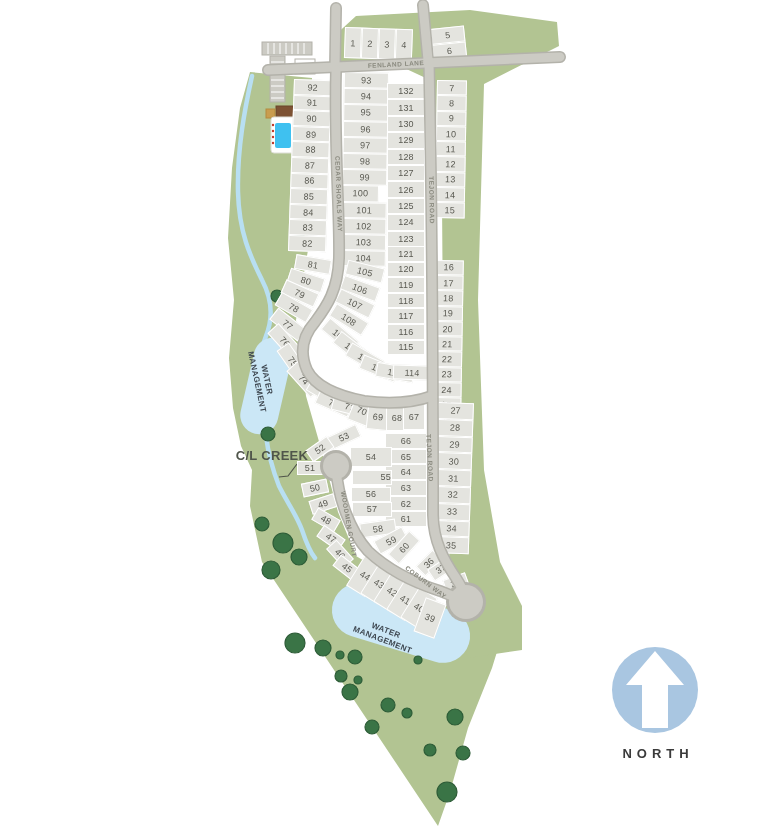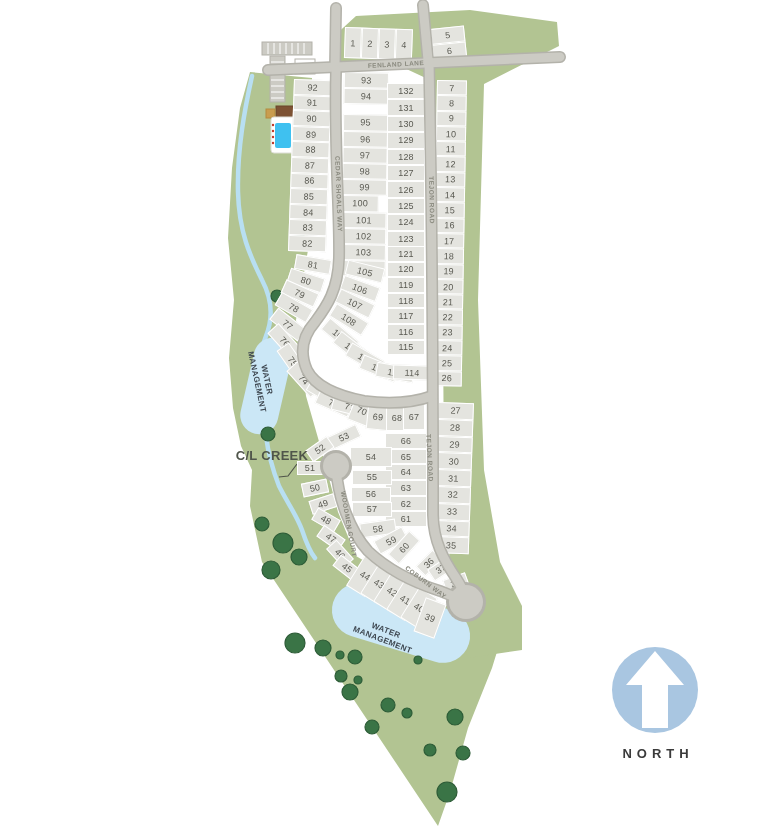--- a/index.html
+++ b/index.html
@@ -153,21 +153,21 @@
           <span>82</span>
         </div>
       </div>
       <div class="lot-stack" style="left: 344px; top: 72px; transform: rotate(1deg);">
         <div class="lot" style="width: 45px; height: 16.2px;">
           <span>93</span>
         </div>
         <div class="lot" style="width: 45px; height: 16.2px;">
           <span>94</span>
         </div>
-        <div class="lot" style="width: 45px; height: 16.2px; margin-top: 10px;">
+        <div class="lot" style="width: 45px; height: 16.2px;">
           <span>95</span>
         </div>
         <div class="lot" style="width: 45px; height: 16.2px;">
           <span>96</span>
         </div>
         <div class="lot" style="width: 45px; height: 16.2px;">
           <span>97</span>
         </div>
         <div class="lot" style="width: 45px; height: 16.2px;">
           <span>98</span>
@@ -270,21 +270,21 @@
         </div>
         <div class="lot" style="width: 30px; height: 15.3px;">
           <span>13</span>
         </div>
         <div class="lot" style="width: 30px; height: 15.3px;">
           <span>14</span>
         </div>
         <div class="lot" style="width: 30px; height: 15.3px;">
           <span>15</span>
         </div>
-        <div class="lot" style="width: 30px; height: 15.3px;">
+        <div class="lot" style="width: 30px; height: 15.3px; margin-top: 42px;">
           <span>16</span>
         </div>
         <div class="lot" style="width: 30px; height: 15.3px; text-align: right;">
           <span>17</span>
         </div>
         <div class="lot" style="width: 30px; height: 15.3px;">
           <span>18</span>
         </div>
         <div class="lot" style="width: 30px; height: 15.3px;">
           <span>19</span>
@@ -431,21 +431,21 @@
       </div>
       <div class="lot" style="width: 22px; height: 26px; position: absolute; left: 386px; top: 405px; transform: rotate(0deg);">
         <span>68</span>
       </div>
       <div class="lot" style="width: 22px; height: 26px; position: absolute; left: 403px; top: 404px; transform: rotate(0deg);">
         <span>67</span>
       </div>
       <div class="lot" style="width: 42px; height: 20px; position: absolute; left: 350px; top: 447px; transform: rotate(0deg);">
         <span>54</span>
       </div>
-      <div class="lot" style="width: 40px; height: 15px; position: absolute; left: 352px; top: 469.5px; transform: rotate(0deg);">
+      <div class="lot" style="width: 40px; height: 15px; position: absolute; left: 352px; top: 469.5px; transform: rotate(0deg); justify-content: flex-end;">
         <span>55</span>
       </div>
       <div class="lot" style="width: 40px; height: 15px; position: absolute; left: 351px; top: 486.5px; transform: rotate(0deg);">
         <span>56</span>
       </div>
       <div class="lot" style="width: 40px; height: 15px; position: absolute; left: 352px; top: 501.5px; transform: rotate(0deg);">
         <span>57</span>
       </div>
       <div class="lot" style="width: 36px; height: 15px; position: absolute; left: 360px; top: 520.5px; transform: rotate(-8deg);">
         <span>58</span>

